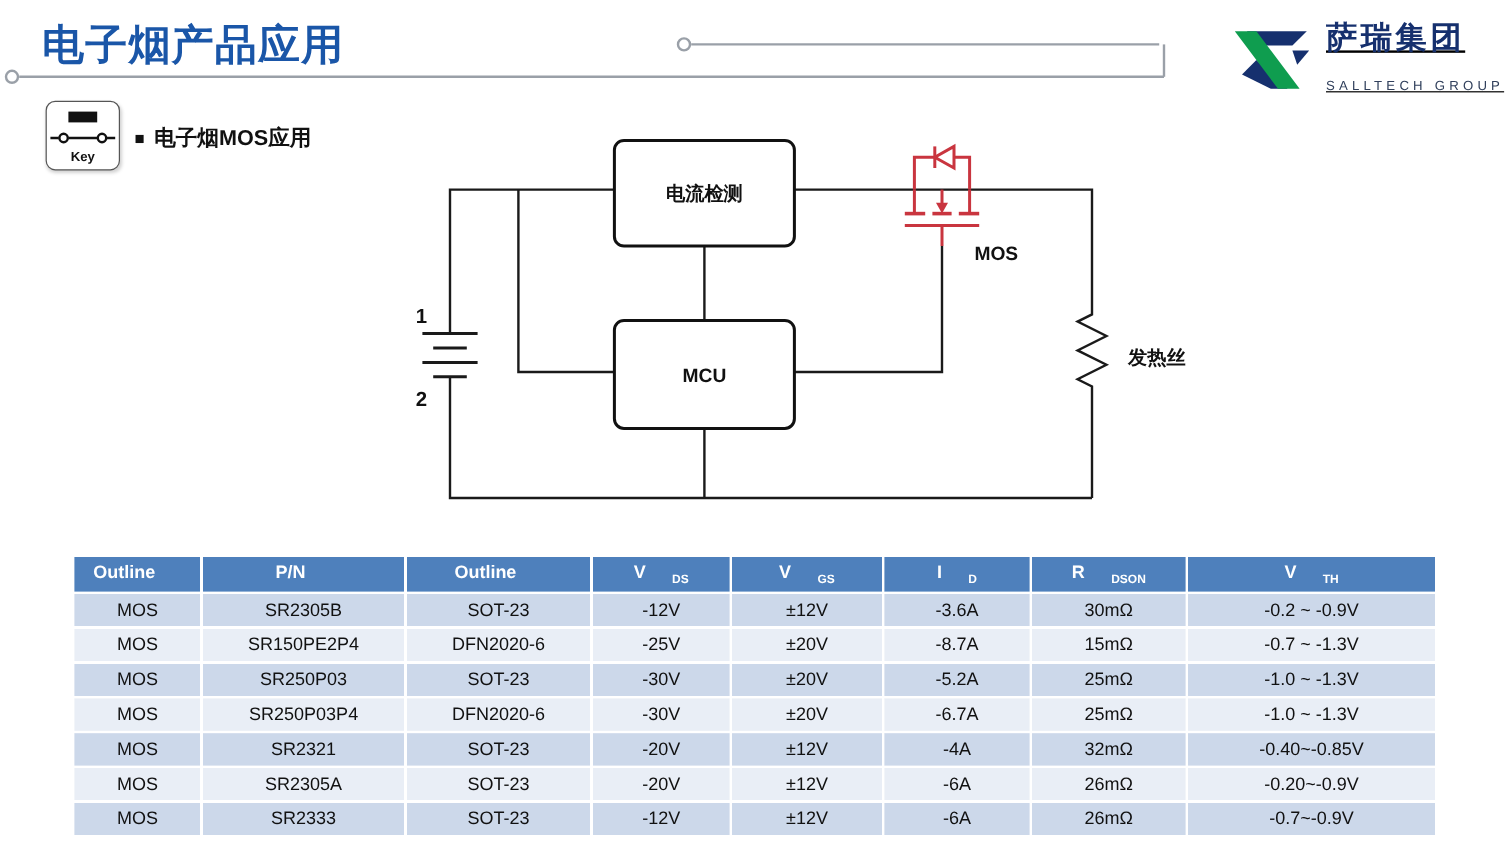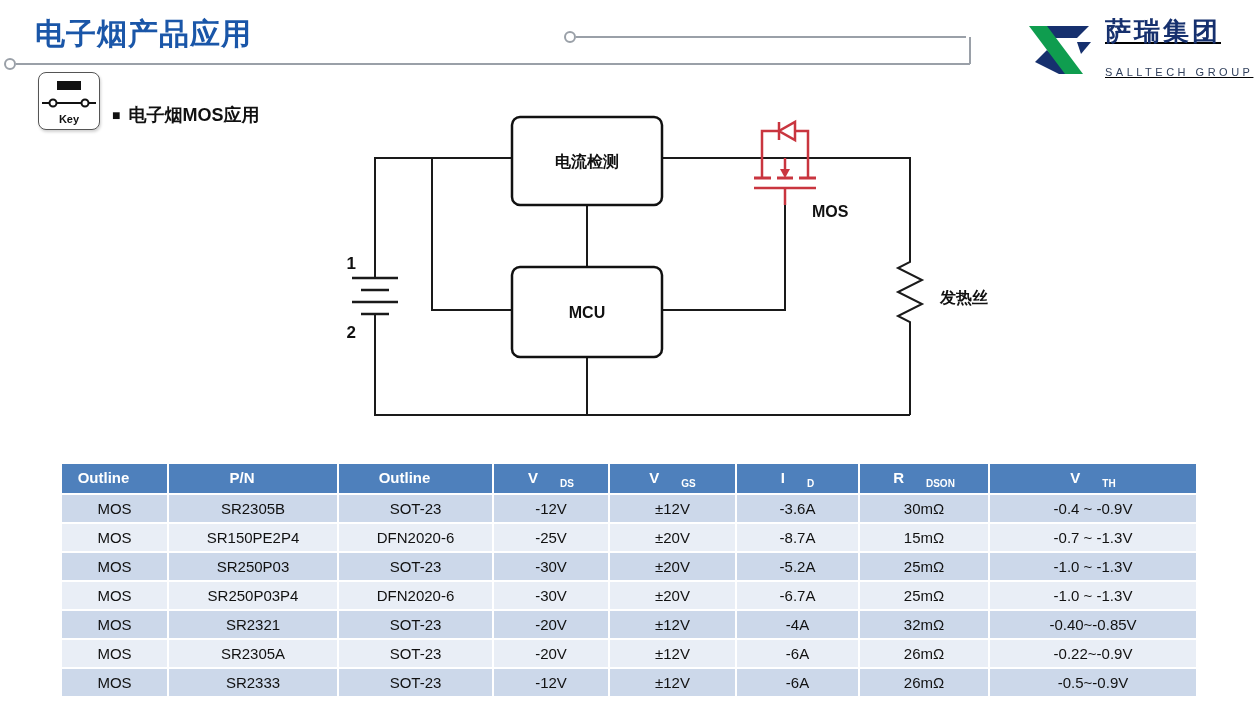--- a/index.html
+++ b/index.html
@@ -15,34 +15,34 @@
   html,body{width:1256px;height:704px;}
   body{
     font-family:"Liberation Sans","DejaVu Sans",sans-serif;
     background:#fff;
   }
   .slide{position:relative;width:1256px;height:704px;background:#fff;overflow:hidden;}
 
   
   .page-title{
     position:absolute;left:35px;top:14px;
-    font-size:30px;font-weight:bold;color:var(--title-blue);
+    font-size:35px;font-weight:bold;color:var(--title-blue);
     letter-spacing:1px;
   }
   .deco-svg{position:absolute;left:0;top:0;width:1256px;height:90px;}
 
   .logo{position:absolute;left:1025px;top:12px;width:236px;height:66px;display:flex;align-items:flex-end;text-decoration:underline;}
   .logo-mark{width:74px;height:56px;flex:0 0 auto;}
   .logo-text{margin-left:6px;}
   .logo-cn{font-size:26px;font-weight:bold;color:#16306e;letter-spacing:3px;line-height:1.1;}
   .logo-en{font-size:11px;color:#31405c;letter-spacing:3.5px;margin-top:20px;}
 
   
   .key-box{
-    position:absolute;left:38px;top:72px;width:62px;height:58px;
+    position:absolute;left:38px;top:84px;width:62px;height:58px;
     border:1.5px solid #555;border-radius:8px;background:#fff;
     box-shadow:1px 2px 3px rgba(0,0,0,.18);
     display:flex;flex-direction:column;align-items:center;padding-top:6px;
   }
   .key-label{font-size:11px;font-weight:bold;color:#111;margin-top:2px;}
   .subtitle{
     position:absolute;left:112px;top:103px;
     font-size:18px;font-weight:bold;color:#111;
     display:flex;align-items:center;
   }
@@ -193,21 +193,21 @@
     </thead>
     <tbody>
         <tr class="band-a">
           <td>MOS</td>
           <td>SR2305B</td>
           <td>SOT-23</td>
           <td>-12V</td>
           <td>±12V</td>
           <td>-3.6A</td>
           <td>30mΩ</td>
-          <td>-0.4 ~ -0.9V</td>
+          <td>-0.2 ~ -0.9V</td>
         </tr>
         <tr class="band-b">
           <td>MOS</td>
           <td>SR150PE2P4</td>
           <td>DFN2020-6</td>
           <td>-25V</td>
           <td>±20V</td>
           <td>-8.7A</td>
           <td>15mΩ</td>
           <td>-0.7 ~ -1.3V</td>
@@ -243,28 +243,28 @@
           <td>-0.40~-0.85V</td>
         </tr>
         <tr class="band-b">
           <td>MOS</td>
           <td>SR2305A</td>
           <td>SOT-23</td>
           <td>-20V</td>
           <td>±12V</td>
           <td>-6A</td>
           <td>26mΩ</td>
-          <td>-0.22~-0.9V</td>
+          <td>-0.20~-0.9V</td>
         </tr>
         <tr class="band-a">
           <td>MOS</td>
           <td>SR2333</td>
           <td>SOT-23</td>
           <td>-12V</td>
           <td>±12V</td>
           <td>-6A</td>
           <td>26mΩ</td>
-          <td>-0.5~-0.9V</td>
+          <td>-0.7~-0.9V</td>
         </tr>
       </tbody>
   </table>
 
 </div>
 
 </body></html>

